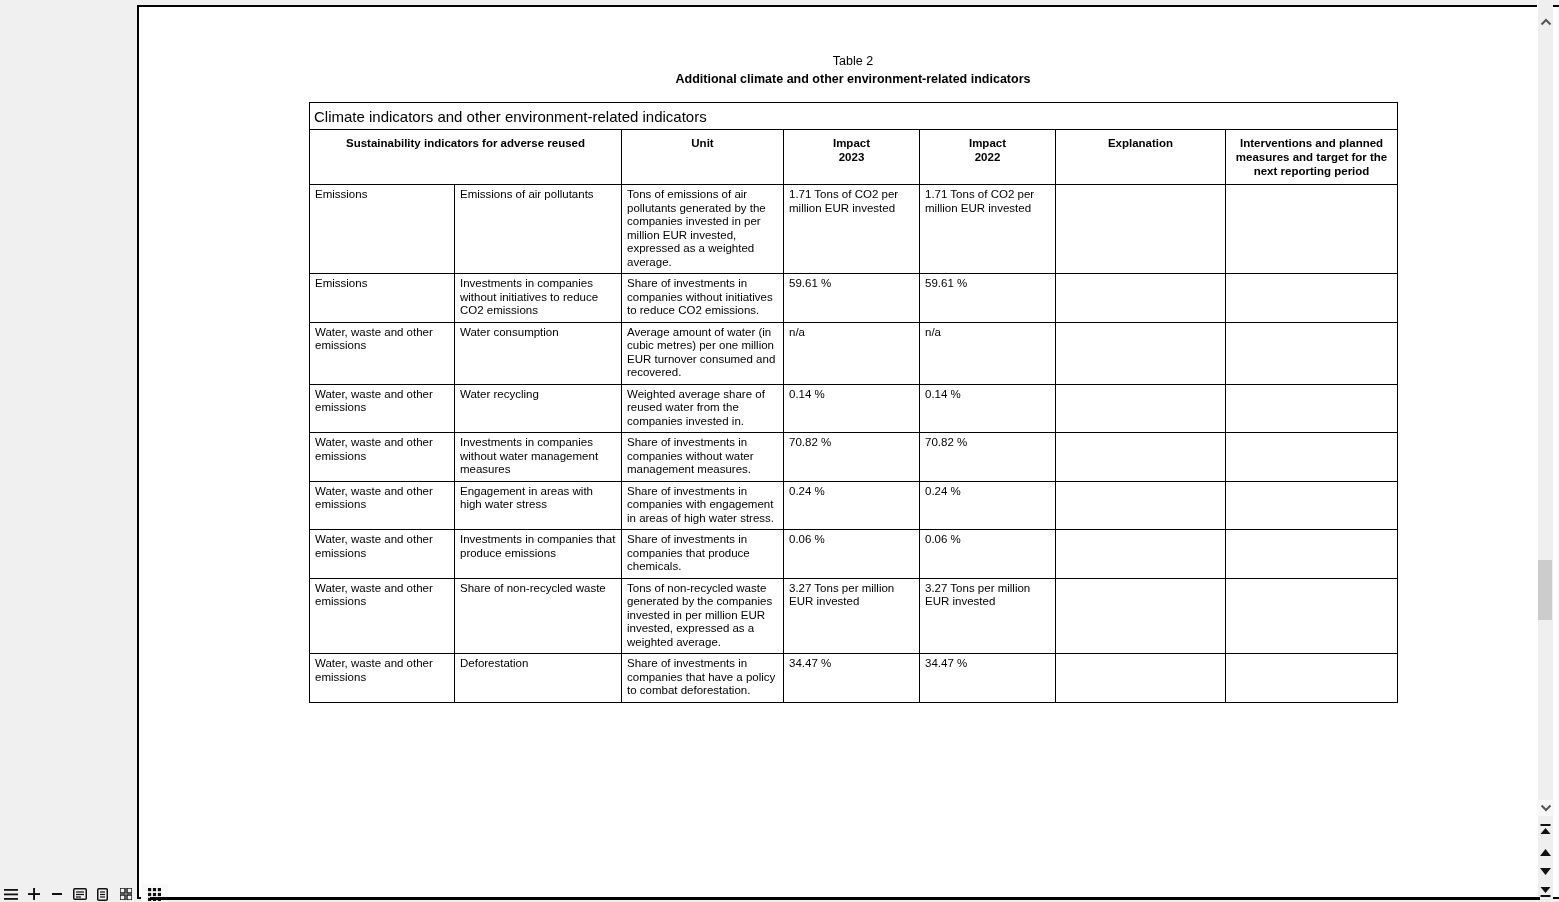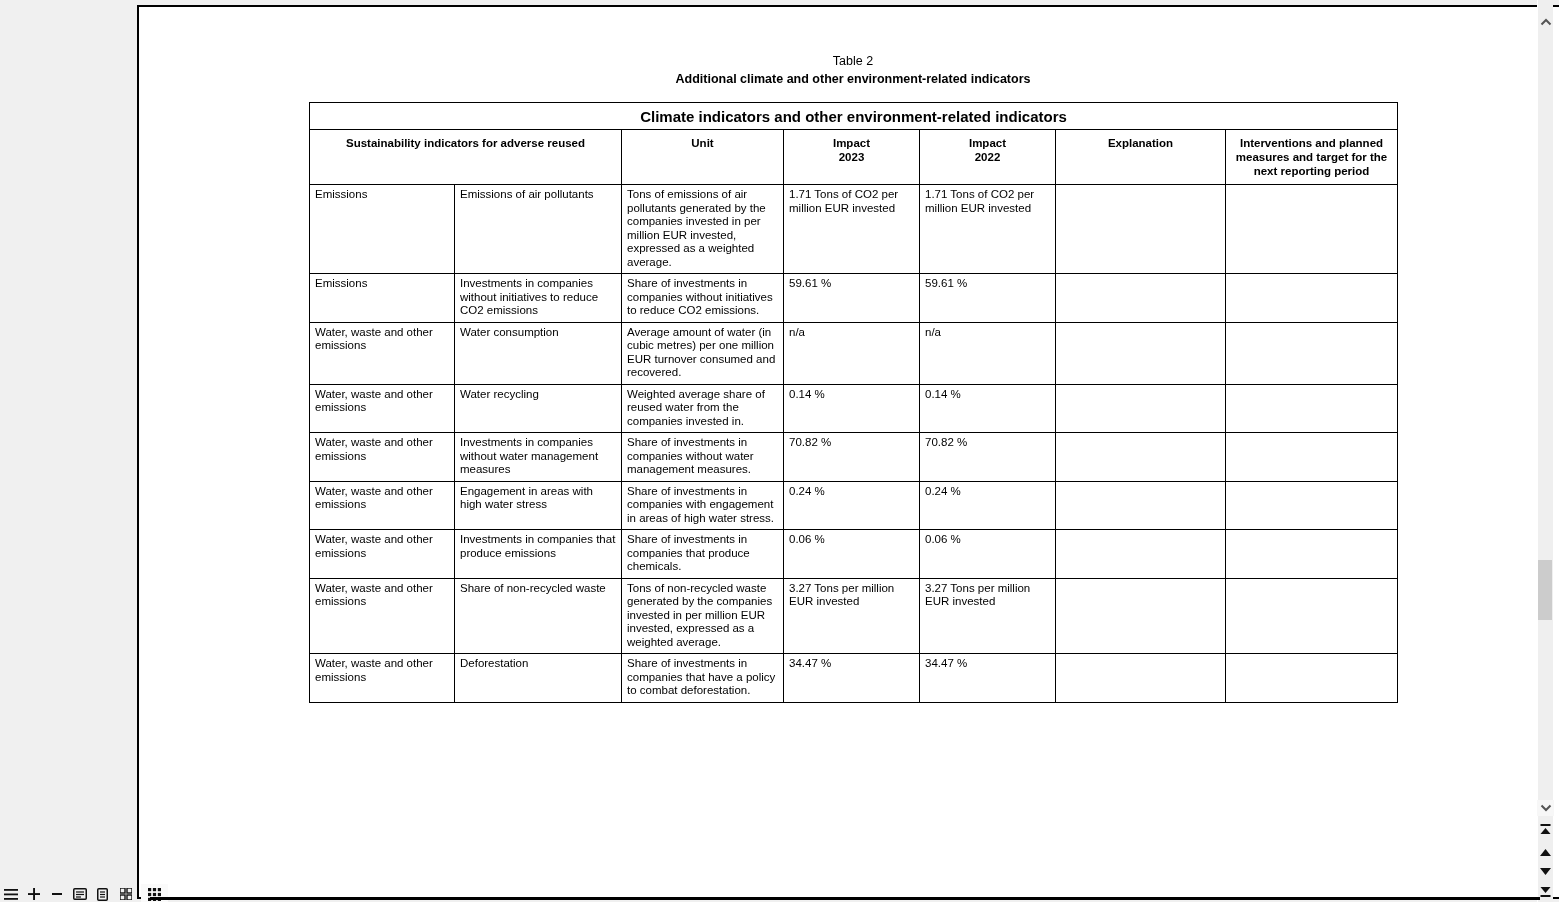--- a/index.html
+++ b/index.html
@@ -25,22 +25,22 @@
   .doc-subtitle { margin-top: 4px; text-align: center; font-size: 12.5px; font-weight: bold; }
 
   .tbl-wrap { width: 1088px; margin: 16px auto 0 auto; }
   table.indicators {
     border-collapse: collapse;
     table-layout: fixed;
     width: 1088px;
   }
   table.indicators td, table.indicators th { border: 1px solid #000; }
   .title-row td {
-    height: 27px; text-align: center; vertical-align: middle;
-    font-weight: bold; font-size: 15px; padding: 0 4px;
+    height: 27px; text-align: left; vertical-align: middle;
+    font-weight: normal; font-size: 15px; padding: 0 4px;
   }
   .head-row th {
     height: 54px; font-size: 11.5px; font-weight: bold;
     text-align: center; vertical-align: top;
     padding: 6px 4px; line-height: 14px;
   }
   .pre { white-space: pre-line; }
   table.indicators tbody td {
     font-size: 11.5px; line-height: 13.5px;
     vertical-align: top; text-align: left;

